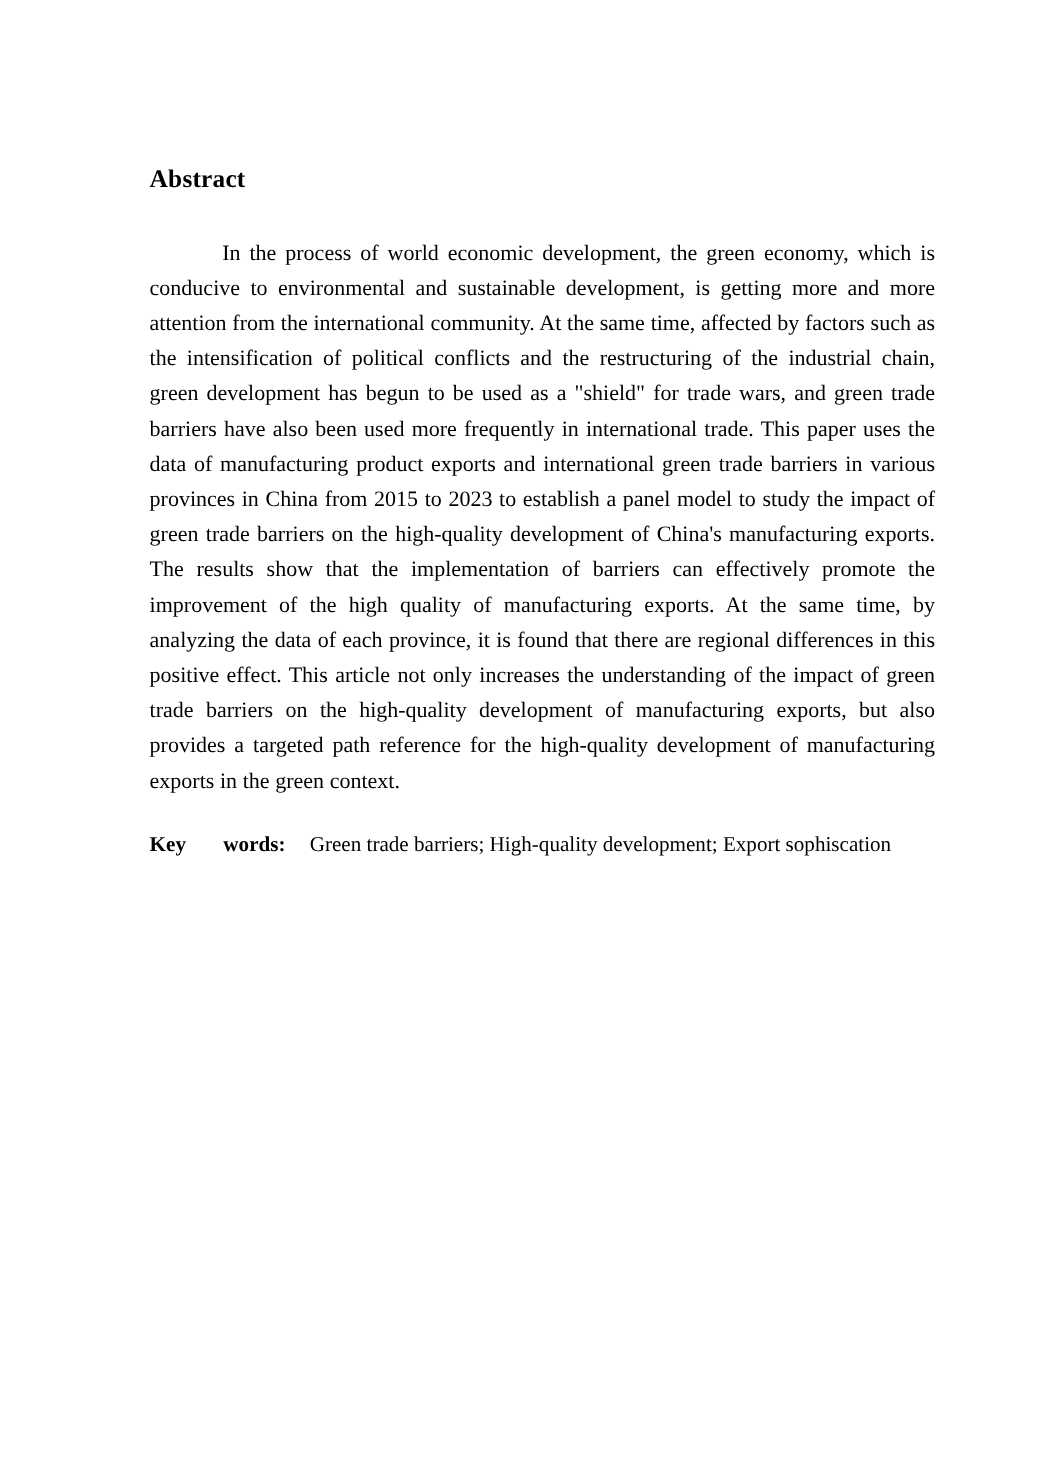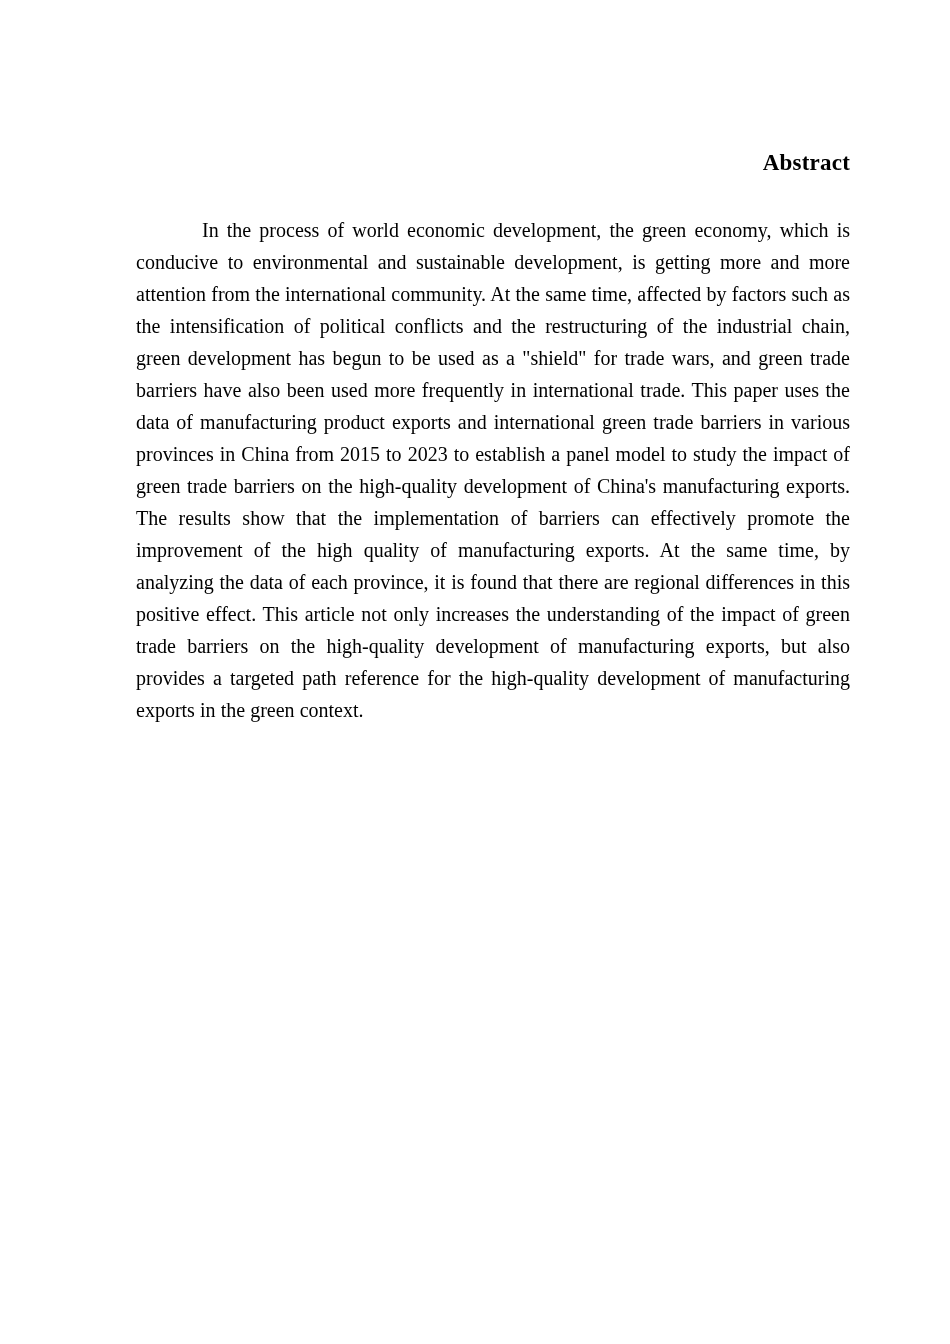--- a/index.html
+++ b/index.html
@@ -23,21 +23,21 @@
   .content {
     position: absolute;
     left: 136px;
     top: 0;
     width: 714px;
   }
 
   .doc-title {
     font-size: 23px;
     font-weight: bold;
-    text-align: right;
+    text-align: left;
     margin: 0;
     padding-top: 148px;
     line-height: 30px;
     letter-spacing: 0.2px;
   }
 
   .abstract-body {
     margin: 0;
     padding-top: 36px;
     font-size: 20px;
@@ -86,15 +86,18 @@
 </head>
 <body>
 
 <div class="page">
   <div class="content">
 
     <h1 class="doc-title">Abstract</h1>
 
     <p class="abstract-body">In the process of world economic development, the green economy, which is conducive to environmental and sustainable development, is getting more and more attention from the international community. At the same time, affected by factors such as the intensification of political conflicts and the restructuring of the industrial chain, green development has begun to be used as a "shield" for trade wars, and green trade barriers have also been used more frequently in international trade. This paper uses the data of manufacturing product exports and international green trade barriers in various provinces in China from 2015 to 2023 to establish a panel model to study the impact of green trade barriers on the high-quality development of China's manufacturing exports. The results show that the implementation of barriers can effectively promote the improvement of the high quality of manufacturing exports. At the same time, by analyzing the data of each province, it is found that there are regional differences in this positive effect. This article not only increases the understanding of the impact of green trade barriers on the high-quality development of manufacturing exports, but also provides a targeted path reference for the high-quality development of manufacturing exports in the green context.</p>
 
+    <p class="keywords">
+      <span class="kw-label">Key</span><span class="kw-label-spacer"></span><span class="kw-label">words</span><span class="kw-colon">:</span><span class="kw-gap"></span><span class="kw-terms">Green trade barriers; High-quality development; Export sophiscation</span>
+    </p>
 
   </div>
 </div>
 
 </body></html>

